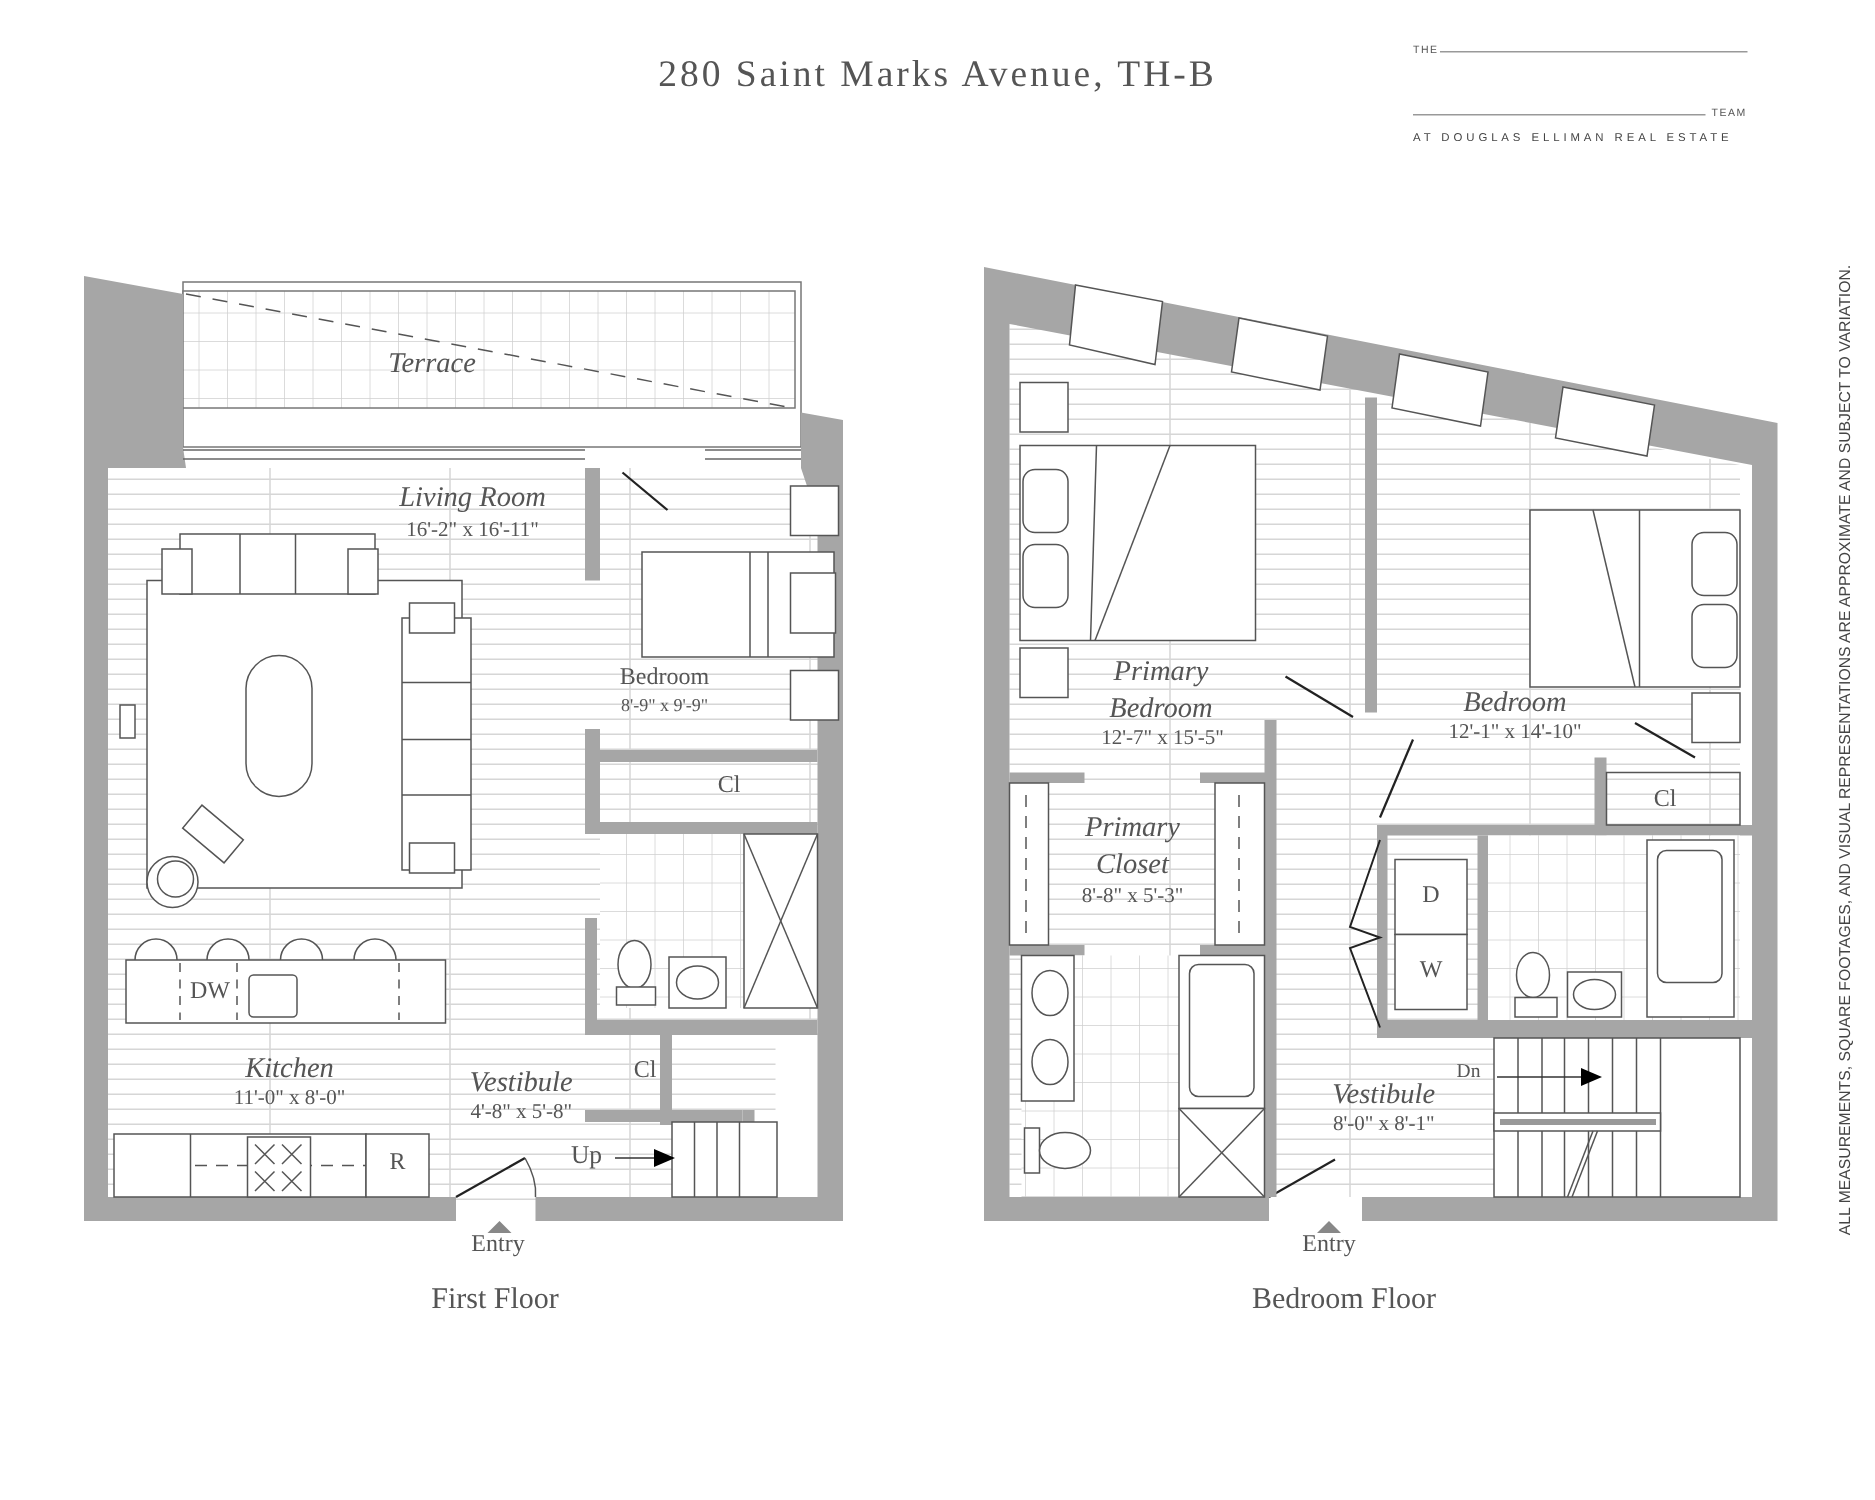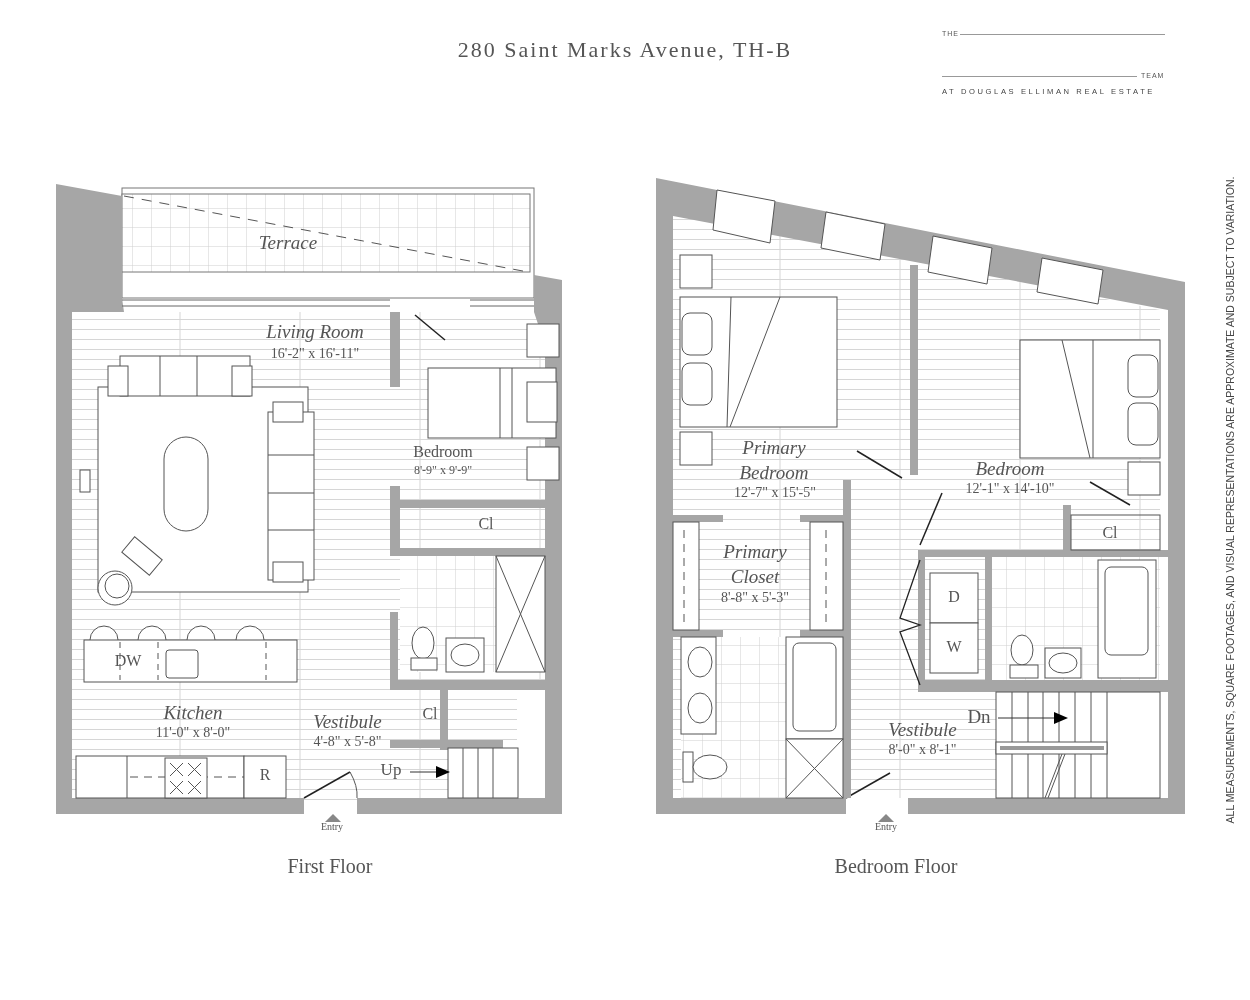--- a/index.html
+++ b/index.html
@@ -1,32 +1,32 @@
 <!DOCTYPE html>
 <html><head>
 <meta charset="utf-8">
 <style>
   html, body { margin:0; padding:0; background:#ffffff; }
   body { width:1250px; height:1000px; position:relative; overflow:hidden; font-family:"DejaVu Serif", serif; color:#555; }
-  .hdr-title { position:absolute; left:380px; top:36px; width:490px; text-align:center; font-family:"Liberation Serif", serif; font-size:22px; letter-spacing:2px; line-height:27px; color:#555; }
+  .hdr-title { position:absolute; left:380px; top:36px; width:490px; text-align:center; font-family:"Liberation Serif", serif; font-size:25px; letter-spacing:2px; line-height:27px; color:#555; }
   .logo { position:absolute; left:942px; top:30px; width:225px; height:70px; font-family:"Liberation Serif", serif; color:#333; }
   .logo .the { position:absolute; left:0; top:0; font-family:"Liberation Sans", sans-serif; font-size:7px; letter-spacing:1px; color:#555; }
   .logo .line1 { position:absolute; left:18px; top:4px; width:205px; height:1px; background:#999; }
   .logo .name { position:absolute; left:0; top:8px; width:225px; font-size:26px; letter-spacing:1px; white-space:nowrap; }
   .logo .line2 { position:absolute; left:0; top:46px; width:195px; height:1px; background:#999; }
   .logo .team { position:absolute; left:199px; top:42px; font-family:"Liberation Sans", sans-serif; font-size:7px; letter-spacing:1px; color:#555; }
   .logo .sub { position:absolute; left:0; top:57px; width:225px; font-family:"Liberation Sans", sans-serif; font-size:7.6px; letter-spacing:2.6px; color:#444; white-space:nowrap; }
   .disclaimer { position:absolute; left:1230px; top:500px; transform:translate(-50%,-50%) rotate(-90deg); white-space:nowrap; font-family:"Liberation Sans", sans-serif; font-size:10.5px; color:#444; }
   svg.plan { position:absolute; left:0; top:0; }
   .lbl { position:absolute; text-align:center; white-space:nowrap; font-family:"Liberation Serif", serif; color:#555; }
   .room { font-size:19px; line-height:20px;font-style:italic; }
   .dim { font-size:14px; line-height:16px; }
   .small { font-size:16px; }
   .floor-lbl { font-size:20px; }
-  .entry { font-size:10px; }
+  .entry { font-size:16px; }
 </style>
 </head>
 <body>
 
 <div class="hdr-title">
   <div>280 Saint Marks Avenue, TH-B</div>
 </div>
 
 <div class="logo">
   <span class="the">THE</span>
@@ -241,21 +241,21 @@
 
 <div class="lbl room" style="left:235px;top:322px;width:160px;">Living Room</div>
 <div class="lbl dim" style="left:235px;top:346px;width:160px;">16'-2" x 16'-11"</div>
 
 <div class="lbl small" style="left:393px;top:443px;width:100px;">Bedroom</div>
 <div class="lbl dim" style="left:393px;top:462px;width:100px;font-size:12px;">8'-9" x 9'-9"</div>
 
 <div class="lbl small" style="left:456px;top:515px;width:60px;">Cl</div>
 <div class="lbl small" style="left:410px;top:705px;width:40px;">Cl</div>
 
-<div class="lbl small" style="left:108px;top:652px;width:40px;">DW</div>
+<div class="lbl small" style="left:120px;top:652px;width:40px;">DW</div>
 <div class="lbl small" style="left:255px;top:766px;width:20px;">R</div>
 
 <div class="lbl room" style="left:133px;top:703px;width:120px;">Kitchen</div>
 <div class="lbl dim" style="left:133px;top:725px;width:120px;">11'-0" x 8'-0"</div>
 
 <div class="lbl room" style="left:290px;top:712px;width:115px;">Vestibule</div>
 <div class="lbl dim" style="left:290px;top:734px;width:115px;">4'-8" x 5'-8"</div>
 
 <div class="lbl small" style="left:374px;top:760px;width:34px;font-size:17px;">Up</div>
 <div class="lbl entry" style="left:302px;top:821px;width:60px;">Entry</div>
@@ -274,16 +274,16 @@
 <div class="lbl dim" style="left:695px;top:590px;width:120px;">8'-8" x 5'-3"</div>
 
 <div class="lbl small" style="left:1090px;top:524px;width:40px;">Cl</div>
 
 <div class="lbl small" style="left:934px;top:588px;width:40px;">D</div>
 <div class="lbl small" style="left:934px;top:638px;width:40px;">W</div>
 
 <div class="lbl room" style="left:865px;top:720px;width:115px;">Vestibule</div>
 <div class="lbl dim" style="left:865px;top:742px;width:115px;">8'-0" x 8'-1"</div>
 
-<div class="lbl small" style="left:962px;top:706px;width:34px;font-size:19px;">Dn</div>
+<div class="lbl small" style="left:962px;top:706px;width:34px;font-size:13px;">Dn</div>
 <div class="lbl entry" style="left:856px;top:821px;width:60px;">Entry</div>
 
 <div class="lbl floor-lbl" style="left:816px;top:855px;width:160px;">Bedroom Floor</div>
 
 </body></html>

